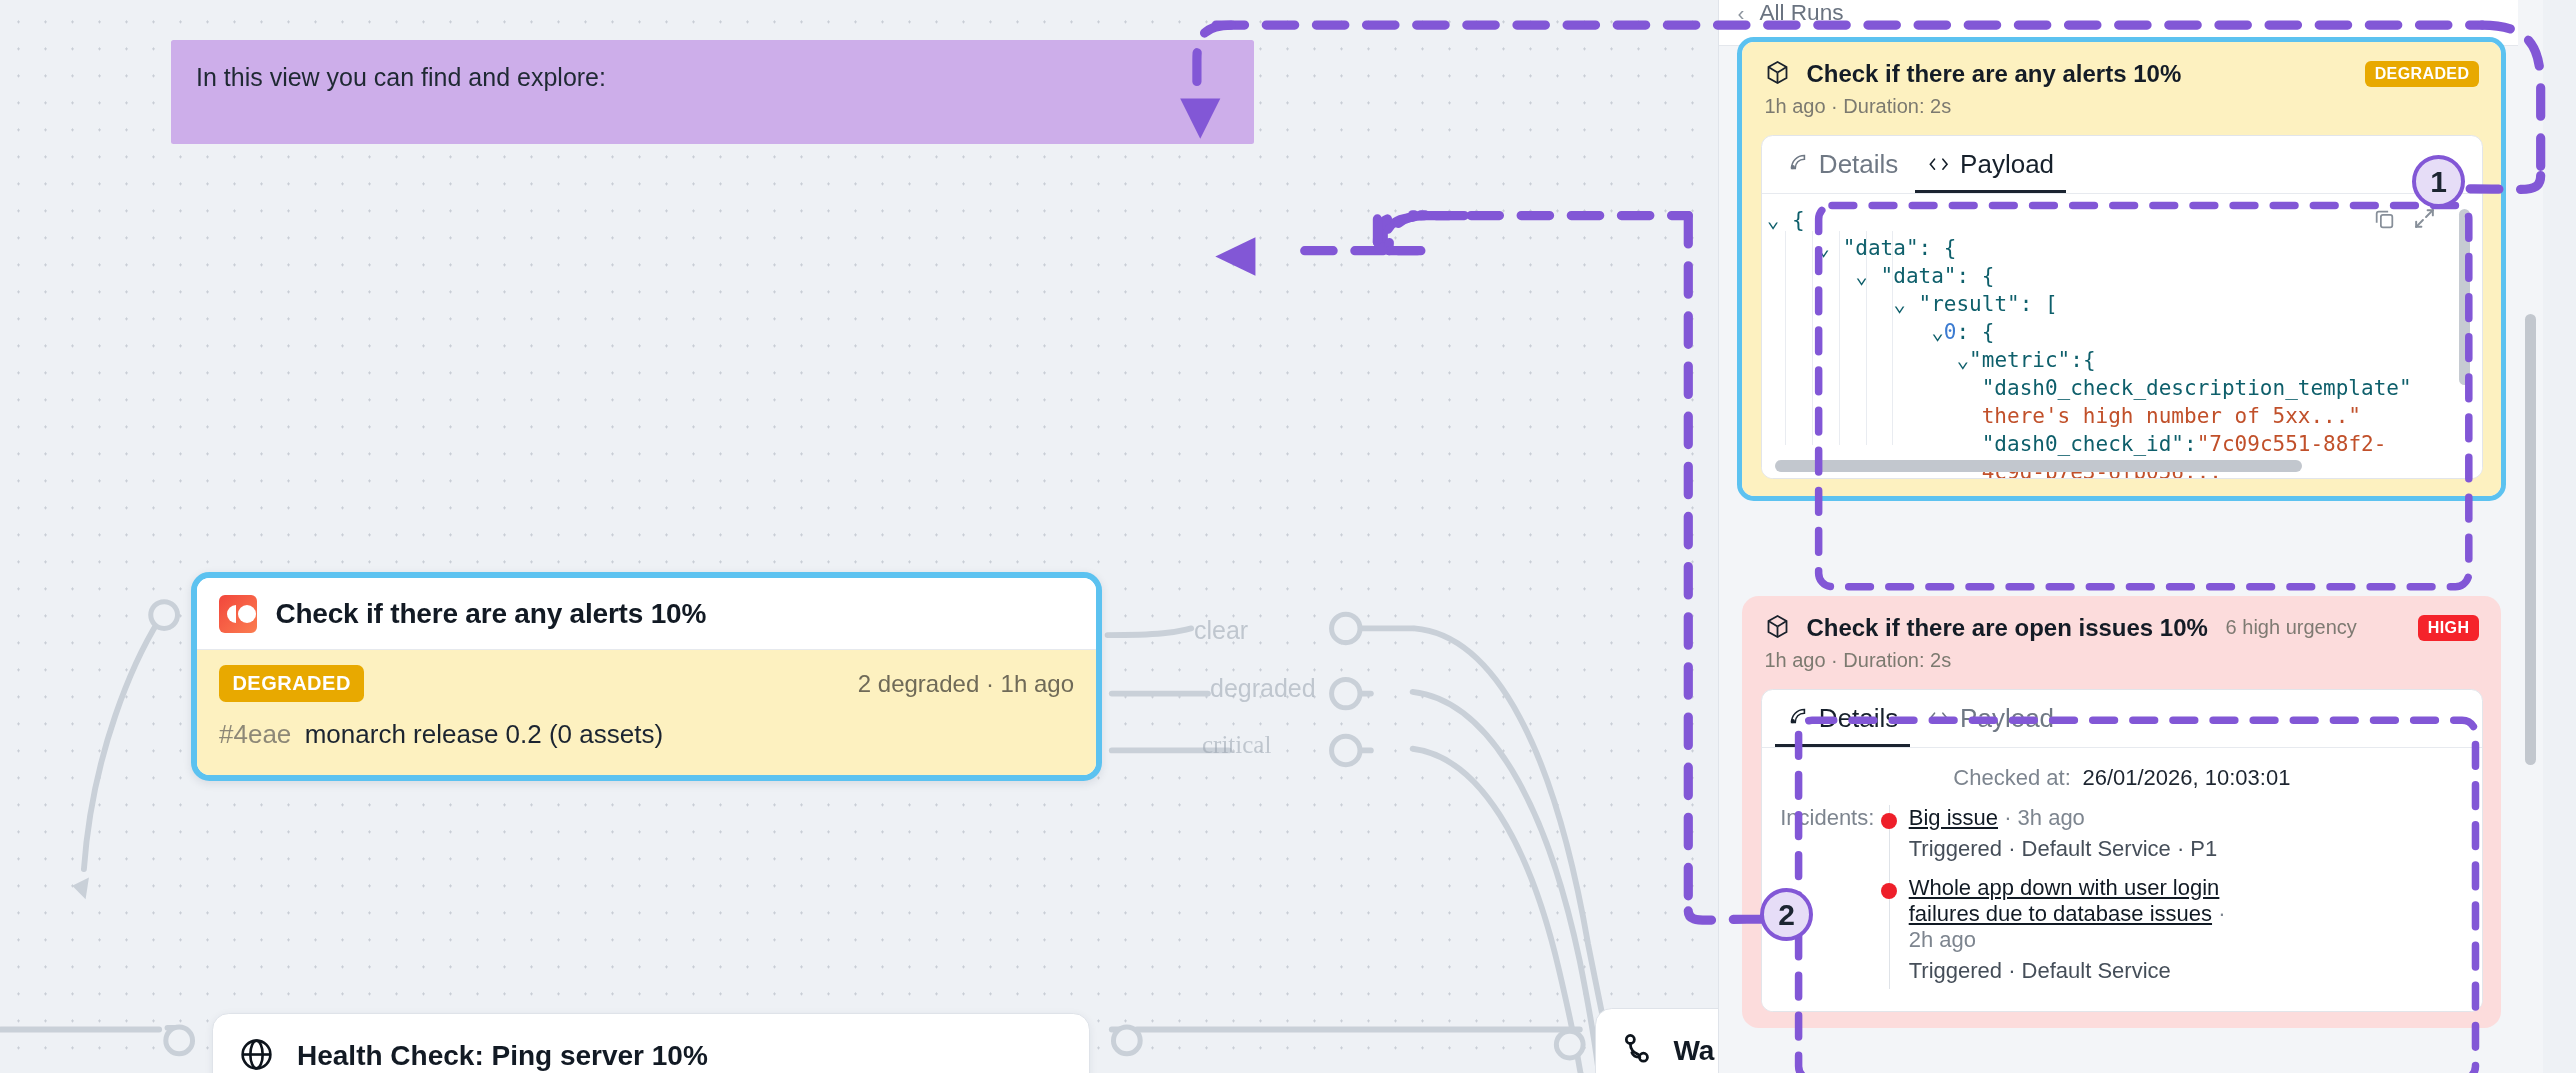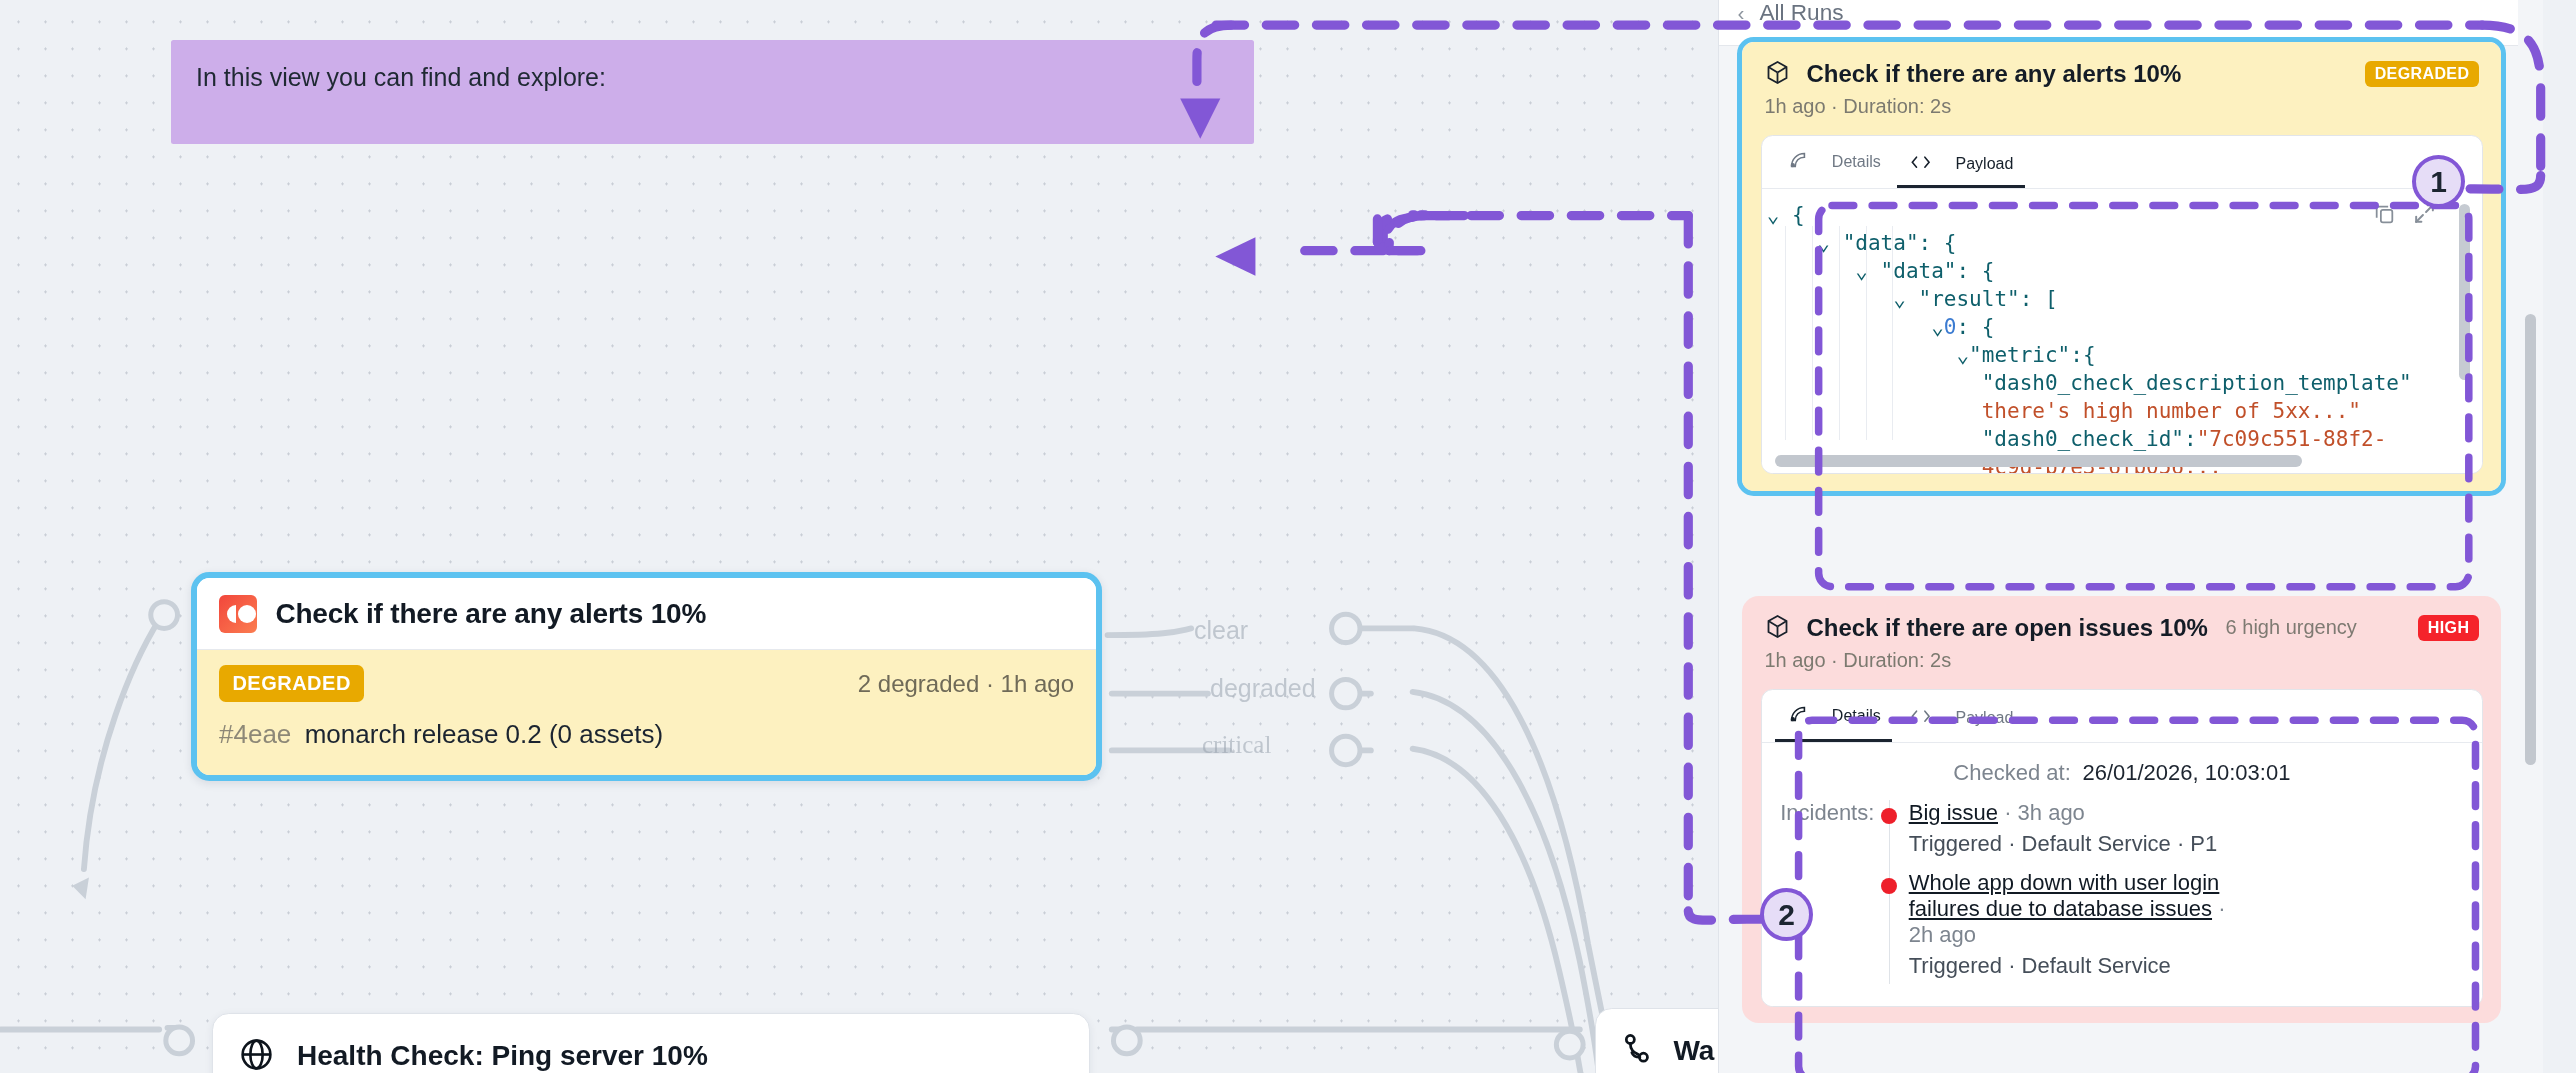--- a/index.html
+++ b/index.html
@@ -129,22 +129,22 @@
   .pill.degraded{ background:#e8a900; }
   .pill.high{ background:#f5232b;margin-left:46px; }
   .rc-sub{ font-size:20px; color:#7c7a70; }
 
   .detail-box{
     margin:10px 18.4px 16.7px 18.4px; background:#fff;
     border:1.3px solid #e2e5ea; border-radius:11.7px; overflow:hidden;
   }
   .tabs{ display:flex; align-items:flex-end; gap:5px; padding:0 13.4px; border-bottom:1.3px solid #e7eaef;}
   .tab{
-    display:flex; align-items:center; gap:23px;
-    padding:13.4px 11.7px 10px 11.7px; font-size:16px; color:#6f7884;
+    display:flex; align-items:center; gap:10px;
+    padding:13.4px 11.7px 10px 11.7px; font-size:26px; color:#6f7884;
     border-bottom:3.3px solid transparent; white-space:nowrap;
   }
   .tab.active{ color:#16202b; border-bottom-color:#1b2430; }
 
   
   .json{
     position:relative; padding:11.7px 0 0 0; background:#fff;
     font-family:"DejaVu Sans Mono", monospace; font-size:21px; line-height:28px;
     color:#16606e; height:284px; overflow:hidden;
   }

